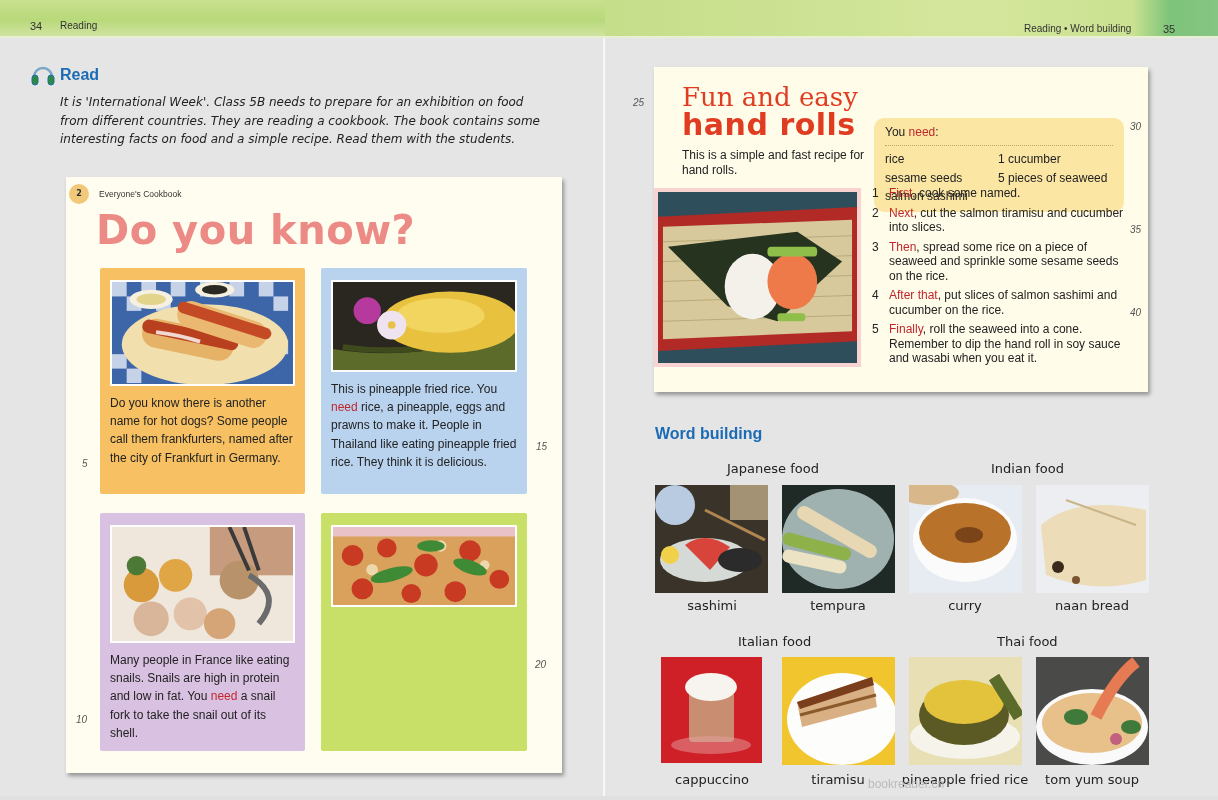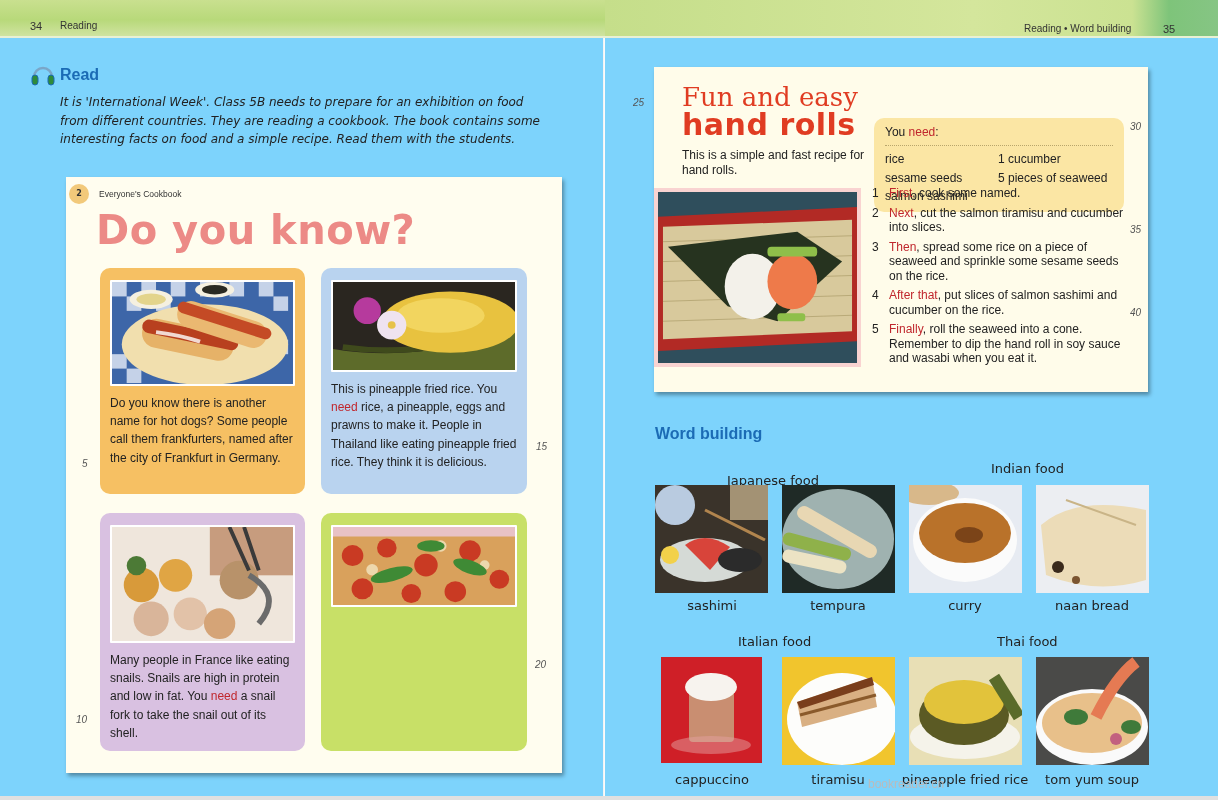--- a/index.html
+++ b/index.html
@@ -1,20 +1,20 @@
 <!DOCTYPE html>
 <html><head>
 <meta charset="utf-8">
 <style>
   * { box-sizing: border-box; margin: 0; padding: 0; }
   html, body { width: 1218px; height: 800px; overflow: hidden; background: #fff; }
   body { font-family: "DejaVu Sans", sans-serif; color: #222; position: relative; }
 
   .spread { position: absolute; left: 0; top: 0; width: 1218px; height: 800px; background: #fff; }
-  .page { position: absolute; top: 0; height: 800px; background: #7dd3fc; }
+  .page { position: absolute; top: 0; height: 800px; background: #e5e5e5; }
   .page.left { left: 0; width: 605px; }
   .page.right { left: 605px; width: 613px; }
 
   .banner {
     position: absolute; top: 0; height: 38px; width: 100%;
     background: linear-gradient(180deg, #c9e08f 0%, #b8d97a 55%, #cfe3a0 100%);
     border-bottom: 2px solid #e8f0d4;
   }
   .banner.right-b { background: linear-gradient(90deg, #c5de8a 0%, #d4e69c 60%, #cbe292 86%, #7ec47a 92%, #86c584 100%); }
   .banner .folio { position: absolute; top: 20px; font-size: 10px; color: #333; font-family: "Liberation Sans", sans-serif; }
@@ -29,21 +29,21 @@
   }
 
   .cookbook {
     position: absolute; left: 66px; top: 177px; width: 496px; height: 596px;
     background: #fffdef; box-shadow: 2px 3px 4px rgba(0,0,0,0.35);
   }
   .cb-badge { position: absolute; left: 3px; top: 7px; width: 20px; height: 20px; border-radius: 50%; background: #f2c97a; font-size: 8px; font-weight: bold; text-align: center; line-height: 20px; color: #333; }
   .cb-name { position: absolute; left: 33px; top: 12px; font-size: 8.5px; color: #333; font-family: "Liberation Sans", sans-serif; }
   .cb-title { position: absolute; left: 30px; top: 30px; font-family: "DejaVu Sans", sans-serif; font-weight: bold; font-size: 40px; color: #ec8a86; letter-spacing: 0.5px; }
 
-  .card { position: absolute; border-radius: 10px; padding: 12px 10px 8px 10px; }
+  .card { position: absolute; border-radius: 2px; padding: 12px 10px 8px 10px; }
   .card .photo { width: 100%; border: 2px solid #fff; border-radius: 1px; overflow: hidden; position: relative; }
   .card .txt { font-family: "Liberation Sans", sans-serif; font-size: 12px; line-height: 18.2px; color: #222; margin-top: 8px; }
   .red { color: #c0272d; }
   .lnum { position: absolute; font-family: "Liberation Sans", sans-serif; font-style: italic; font-size: 10px; color: #555; }
 
   .recipe {
     position: absolute; left: 49px; top: 67px; width: 494px; height: 325px;
     background: #fffcea; box-shadow: 2px 3px 4px rgba(0,0,0,0.35);
   }
   .r-title1 { position: absolute; left: 28px; top: 16px; font-family: "DejaVu Serif", serif; font-size: 26px; color: #e03c22; line-height: 28px; }
@@ -270,21 +270,21 @@
             <span class="n">5</span>
             <span><span class="red">Finally</span><span>, roll the seaweed into a cone. Remember to dip the hand roll in soy sauce and wasabi when you eat it.</span></span>
           </div>
       </div>
       <span class="lnum" style="left:476px; top:157px;">35</span>
       <span class="lnum" style="left:476px; top:240px;">40</span>
     </div>
 
     <div class="wb-title">Word building</div>
 
-    <div class="cat" style="left:122px; top:473px;">Japanese food</div>
+    <div class="cat" style="left:122px; top:461px;">Japanese food</div>
     <div class="cat" style="left:386px; top:461px;">Indian food</div>
     <div class="cat" style="left:133px; top:634px;">Italian food</div>
     <div class="cat" style="left:392px; top:634px;">Thai food</div>
 
     <div class="food" style="left:50px; top:485px;">
       <svg width="113" height="108" viewBox="0 0 113 108">
           <rect width="113" height="108" fill="#3a332a"></rect>
           <rect x="75" y="0" width="38" height="35" fill="#a39274"></rect>
           <circle cx="20" cy="20" r="20" fill="#b9cbe0"></circle>
           <ellipse cx="50" cy="75" rx="45" ry="22" fill="#d5dad6"></ellipse>

